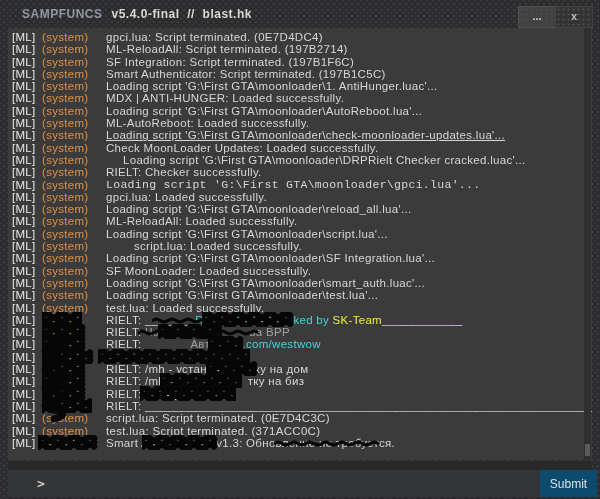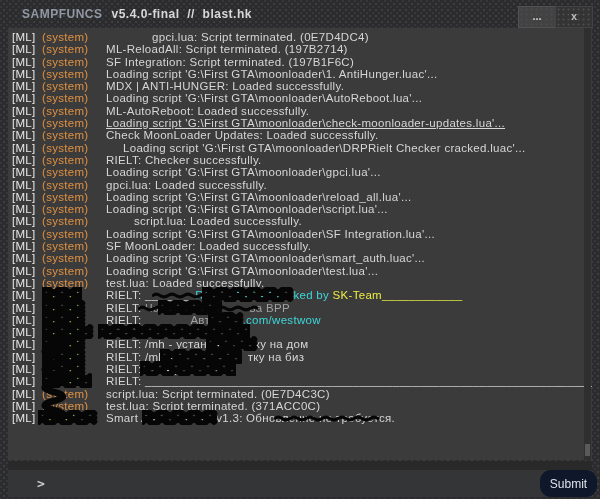--- a/index.html
+++ b/index.html
@@ -34,48 +34,50 @@
   .scribble{position:absolute;pointer-events:none;}
   .scroll-track{position:absolute;right:1px;top:0;width:7px;height:100%;background:#2f2f30;}
   .scroll-thumb{position:absolute;left:1px;bottom:4px;width:5px;height:12px;background:#5a5a5c;}
   
   .gap-strip{position:absolute;left:8px;top:461px;width:584px;height:9px;background:#29292a;}
   .command-bar{position:absolute;left:8px;top:470px;width:584px;height:27px;background:#343537;display:flex;align-items:center;}
   .prompt{color:#cfcfcf;font-size:13px;font-weight:bold;padding-left:29px;font-family:"DejaVu Sans Mono",monospace;}
   .cmd-input{flex:1;height:100%;background:transparent;border:none;outline:none;color:#ddd;
     font-family:"Liberation Sans",sans-serif;font-size:11.5px;margin-left:8px;padding:0;}
   .submit-btn{position:absolute;left:532px;top:0;width:57px;height:27px;border:none;cursor:pointer;
-    background:#0f172a;color:#dde1e8;font-family:"Liberation Sans",sans-serif;font-size:12px;border-radius:11px;}
+    background:#0c4a6e;color:#dde1e8;font-family:"Liberation Sans",sans-serif;font-size:12px;border-radius:1px;}
 </style>
 </head>
 <body>
 
 <div class="titlebar">
   <span class="app-name">SAMPFUNCS</span>
   <span class="win-title">v5.4.0-final  //  blast.hk</span>
   <div class="tb-btn tb-more">...</div>
   <div class="tb-btn tb-close">x</div>
 </div>
 
 <div class="log-panel">
   <div class="log-inner">
-      <div class="log-line"><span class="seg ml" style="color: rgb(230, 230, 230);">[ML] </span><span class="seg system" style="color: rgb(224, 144, 64);">(system) </span><span class="seg text" style="color: rgb(214, 214, 214); margin-left: 46px;">gpci.lua: Script terminated. (0E7D4DC4)</span></div>
+      <div class="log-line"><span class="seg ml" style="color: rgb(230, 230, 230);">[ML] </span><span class="seg system" style="color: rgb(224, 144, 64);">(system) </span><span class="seg text" style="color: rgb(214, 214, 214);">gpci.lua: Script terminated. (0E7D4DC4)</span></div>
       <div class="log-line"><span class="seg ml" style="color: rgb(230, 230, 230);">[ML] </span><span class="seg system" style="color: rgb(224, 144, 64);">(system) </span><span class="seg text" style="color: rgb(214, 214, 214);">ML-ReloadAll: Script terminated. (197B2714)</span></div>
       <div class="log-line"><span class="seg ml" style="color: rgb(230, 230, 230);">[ML] </span><span class="seg system" style="color: rgb(224, 144, 64);">(system) </span><span class="seg text" style="color: rgb(214, 214, 214);">SF Integration: Script terminated. (197B1F6C)</span></div>
+      <div class="log-line"><span class="seg ml" style="color: rgb(230, 230, 230);">[ML] </span><span class="seg system" style="color: rgb(224, 144, 64);">(system) </span><span class="seg text" style="color: rgb(214, 214, 214);">Smart Authenticator: Script terminated. (197B1C5C)</span></div>
       <div class="log-line"><span class="seg ml" style="color: rgb(230, 230, 230);">[ML] </span><span class="seg system" style="color: rgb(224, 144, 64);">(system) </span><span class="seg text" style="color: rgb(214, 214, 214);">Loading script 'G:\First GTA\moonloader\1. AntiHunger.luac'...</span></div>
       <div class="log-line"><span class="seg ml" style="color: rgb(230, 230, 230);">[ML] </span><span class="seg system" style="color: rgb(224, 144, 64);">(system) </span><span class="seg text" style="color: rgb(214, 214, 214);">MDX | ANTI-HUNGER: Loaded successfully.</span></div>
       <div class="log-line"><span class="seg ml" style="color: rgb(230, 230, 230);">[ML] </span><span class="seg system" style="color: rgb(224, 144, 64);">(system) </span><span class="seg text" style="color: rgb(214, 214, 214);">Loading script 'G:\First GTA\moonloader\AutoReboot.lua'...</span></div>
       <div class="log-line"><span class="seg ml" style="color: rgb(230, 230, 230);">[ML] </span><span class="seg system" style="color: rgb(224, 144, 64);">(system) </span><span class="seg text" style="color: rgb(214, 214, 214);">ML-AutoReboot: Loaded successfully.</span></div>
       <div class="log-line"><span class="seg ml" style="color: rgb(230, 230, 230);">[ML] </span><span class="seg system" style="color: rgb(224, 144, 64);">(system) </span><span class="seg text" style="color: rgb(214, 214, 214); text-decoration: underline;">Loading script 'G:\First GTA\moonloader\check-moonloader-updates.lua'...</span></div>
       <div class="log-line"><span class="seg ml" style="color: rgb(230, 230, 230);">[ML] </span><span class="seg system" style="color: rgb(224, 144, 64);">(system) </span><span class="seg text" style="color: rgb(214, 214, 214);">Check MoonLoader Updates: Loaded successfully.</span></div>
       <div class="log-line"><span class="seg ml" style="color: rgb(230, 230, 230);">[ML] </span><span class="seg system" style="color: rgb(224, 144, 64);">(system) </span><span class="seg text" style="color: rgb(214, 214, 214); margin-left: 17px;">Loading script 'G:\First GTA\moonloader\DRPRielt Checker cracked.luac'...</span></div>
       <div class="log-line"><span class="seg ml" style="color: rgb(230, 230, 230);">[ML] </span><span class="seg system" style="color: rgb(224, 144, 64);">(system) </span><span class="seg text" style="color: rgb(214, 214, 214);">RIELT: Checker successfully.</span></div>
-      <div class="log-line"><span class="seg ml" style="color: rgb(230, 230, 230);">[ML] </span><span class="seg system" style="color: rgb(224, 144, 64);">(system) </span><span class="seg text" style="color: rgb(214, 214, 214);">Loading script 'G:\First GTA\moonloader\gpci.lua'...</span></div>
+      <div class="log-line"><span class="seg ml" style="color: rgb(230, 230, 230);">[ML] </span><span class="seg system" style="color: rgb(224, 144, 64);">(system) </span><span class="seg text" style="color: rgb(214, 214, 214); font-family: Liberation Mono, monospace;">Loading script 'G:\First GTA\moonloader\gpci.lua'...</span></div>
       <div class="log-line"><span class="seg ml" style="color: rgb(230, 230, 230);">[ML] </span><span class="seg system" style="color: rgb(224, 144, 64);">(system) </span><span class="seg text" style="color: rgb(214, 214, 214);">gpci.lua: Loaded successfully.</span></div>
       <div class="log-line"><span class="seg ml" style="color: rgb(230, 230, 230);">[ML] </span><span class="seg system" style="color: rgb(224, 144, 64);">(system) </span><span class="seg text" style="color: rgb(214, 214, 214);">Loading script 'G:\First GTA\moonloader\reload_all.lua'...</span></div>
+      <div class="log-line"><span class="seg ml" style="color: rgb(230, 230, 230);">[ML] </span><span class="seg system" style="color: rgb(224, 144, 64);">(system) </span><span class="seg text" style="color: rgb(214, 214, 214);">ML-ReloadAll: Loaded successfully.</span></div>
       <div class="log-line"><span class="seg ml" style="color: rgb(230, 230, 230);">[ML] </span><span class="seg system" style="color: rgb(224, 144, 64);">(system) </span><span class="seg text" style="color: rgb(214, 214, 214);">Loading script 'G:\First GTA\moonloader\script.lua'...</span></div>
       <div class="log-line"><span class="seg ml" style="color: rgb(230, 230, 230);">[ML] </span><span class="seg system" style="color: rgb(224, 144, 64);">(system) </span><span class="seg text" style="color: rgb(214, 214, 214); margin-left: 28px;">script.lua: Loaded successfully.</span></div>
       <div class="log-line"><span class="seg ml" style="color: rgb(230, 230, 230);">[ML] </span><span class="seg system" style="color: rgb(224, 144, 64);">(system) </span><span class="seg text" style="color: rgb(214, 214, 214);">Loading script 'G:\First GTA\moonloader\SF Integration.lua'...</span></div>
       <div class="log-line"><span class="seg ml" style="color: rgb(230, 230, 230);">[ML] </span><span class="seg system" style="color: rgb(224, 144, 64);">(system) </span><span class="seg text" style="color: rgb(214, 214, 214);">SF MoonLoader: Loaded successfully.</span></div>
       <div class="log-line"><span class="seg ml" style="color: rgb(230, 230, 230);">[ML] </span><span class="seg system" style="color: rgb(224, 144, 64);">(system) </span><span class="seg text" style="color: rgb(214, 214, 214);">Loading script 'G:\First GTA\moonloader\smart_auth.luac'...</span></div>
       <div class="log-line"><span class="seg ml" style="color: rgb(230, 230, 230);">[ML] </span><span class="seg system" style="color: rgb(224, 144, 64);">(system) </span><span class="seg text" style="color: rgb(214, 214, 214);">Loading script 'G:\First GTA\moonloader\test.lua'...</span></div>
       <div class="log-line"><span class="seg ml" style="color: rgb(230, 230, 230);">[ML] </span><span class="seg system" style="color: rgb(224, 144, 64);">(system) </span><span class="seg text" style="color: rgb(214, 214, 214);">test.lua: Loaded successfully.</span></div>
       <div class="log-line"><span class="seg ml" style="color: rgb(230, 230, 230);">[ML] </span><span class="seg script" style="color: rgb(121, 193, 66);">(script) </span><span class="seg text" style="color: rgb(214, 214, 214);">RIELT: _______ </span><span class="seg cyan" style="color: rgb(63, 214, 217);">RIELT DRP - Cracked by </span><span class="seg yellow" style="color: rgb(236, 236, 69);">SK-Team____________</span><svg class="scribble" width="40" height="15" style="left: 30px; top: -2px;">
           <path d=" M1 3.5 Q 4 -1.0999999999999996 8 3.5 Q 12 8.1 16 3.5 Q 20 -1.0999999999999996 24 3.5 Q 28 8.1 32 3.5 Q 36 -1.0999999999999996 40 3.5 M1 7.5 Q 4 12.1 8 7.5 Q 12 2.9000000000000004 16 7.5 Q 20 12.1 24 7.5 Q 28 2.9000000000000004 32 7.5 Q 36 12.1 40 7.5 M1 11.5 Q 4 6.9 8 11.5 Q 12 16.1 16 11.5 Q 20 6.9 24 11.5 Q 28 16.1 32 11.5 Q 36 6.9 40 11.5" fill="none" stroke="#060606" stroke-width="6.5" stroke-linecap="round" stroke-linejoin="round"></path>
         </svg><svg class="scribble" width="56" height="9" style="left: 140px; top: 2px;">

